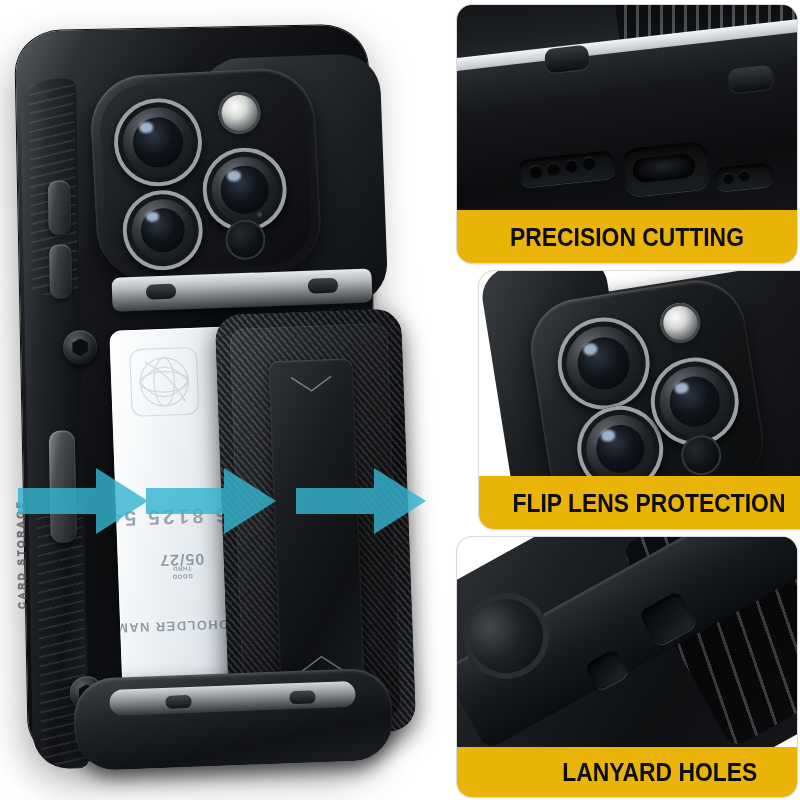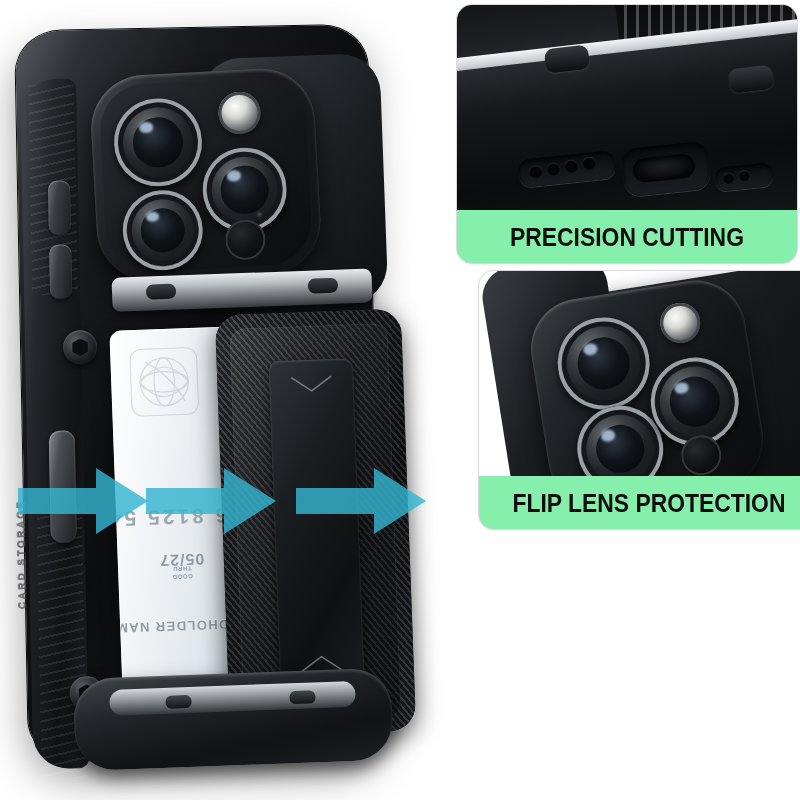--- a/index.html
+++ b/index.html
@@ -158,21 +158,21 @@
         background:linear-gradient(180deg,#42464a,#121416);}
 
   
   .arrows{position:absolute;left:4px;top:466px;width:444px;height:70px;
         pointer-events:none;}
   .arrow{position:absolute;top:0;width:132px;height:70px;}
   .arrow svg{width:100%;height:100%;display:block;}
 
   
   .panel{position:absolute;left:456px;width:340px;
-        background:#86efac;border:1px solid #d8dade;border-radius:16px;
+        background:#eab308;border:1px solid #d8dade;border-radius:16px;
         overflow:hidden;box-shadow:0 1px 2px rgba(0,0,0,.06);}
   #panel-1{top:4px;height:258px;}
   #panel-2{top:270px;height:258px;margin-left:22px;}
   #panel-3{top:536px;height:260px;}
 
   .panel-photo{position:absolute;left:0;right:0;top:0;overflow:hidden;}
   .panel-caption{position:absolute;left:0;right:0;bottom:0;
         display:flex;align-items:center;
         font-family:"Liberation Sans","DejaVu Sans",sans-serif;
         font-weight:700;color:#0d0d0d;letter-spacing:0px;
@@ -408,14 +408,26 @@
           <div class="pupil"></div>
             <div class="glint"></div>
         </div>
         <div class="flash" style="left:132px;top:20px;width:40px;height:40px;"></div>
         <div class="lidar" style="left:132px;top:154px;"></div>
       </div>
     </div>
     <div class="panel-caption cap-center" style="height:52px;">FLIP LENS PROTECTION</div>
   </div>
 
+  <div class="panel" id="panel-3">
+    <div class="panel-photo" style="height:210px;">
+      <div class="p3-bg"></div>
+      <div class="p3-body"></div>
+      <div class="p3-grooves"></div>
+      <div class="p3-ridge"></div>
+      <div class="p3-lens"></div>
+      <div class="lan-hole" style="left:132px;top:118px;width:36px;height:30px;transform:rotate(-29deg);"></div>
+      <div class="lan-hole" style="left:188px;top:62px;width:46px;height:40px;transform:rotate(-29deg);"></div>
+    </div>
+    <div class="panel-caption cap-right" style="height:50px;">LANYARD HOLES</div>
+  </div>
 
 </div>
 
 </body></html>

